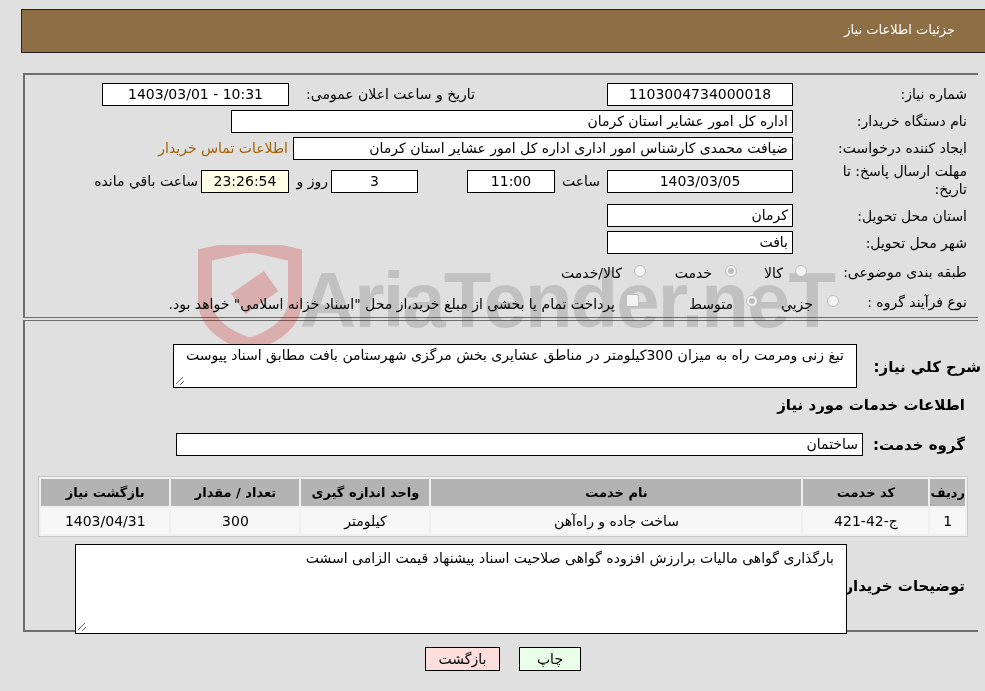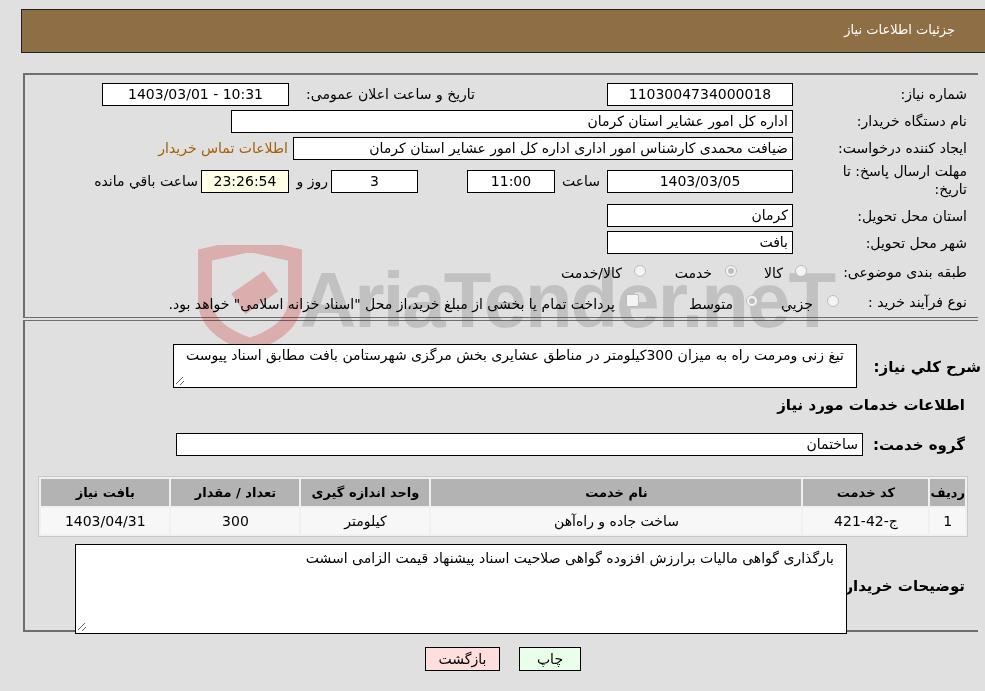--- a/index.html
+++ b/index.html
@@ -99,21 +99,21 @@
 <div class="abs box rtl" style="left:607px;top:231px;width:186px;">بافت</div>
 
 <div class="abs lbl" style="right:18px;top:264px;">طبقه بندی موضوعی:</div>
 <div class="abs radio" style="left:795px;top:265px;"></div>
 <div class="abs lbl" style="right:202px;top:265px;">کالا</div>
 <div class="abs radio checked" style="left:725px;top:265px;"></div>
 <div class="abs lbl" style="right:273px;top:265px;">خدمت</div>
 <div class="abs radio" style="left:634px;top:265px;"></div>
 <div class="abs lbl" style="right:363px;top:265px;">کالا/خدمت</div>
 
-<div class="abs lbl" style="right:18px;top:294px;">نوع فرآیند خرید :</div>
+<div class="abs lbl" style="right:18px;top:294px;">نوع فرآیند گروه :</div>
 <div class="abs radio" style="left:827px;top:295px;"></div>
 <div class="abs lbl" style="right:172px;top:296px;">جزيي</div>
 <div class="abs radio checked" style="left:746px;top:295px;"></div>
 <div class="abs lbl" style="right:252px;top:296px;">متوسط</div>
 <div class="abs checkbox" style="left:626px;top:294px;"></div>
 <div class="abs lbl" style="right:370px;top:296px;">پرداخت تمام یا بخشی از مبلغ خرید،از محل "اسناد خزانه اسلامی" خواهد بود.</div>
 
 <div class="abs lbl bold" style="right:4px;top:358px;font-size:15px;text-align:right;">شرح کلي نياز:</div>
 <div class="abs textarea" style="left:173px;top:344px;width:684px;height:44px;">
   <span>تیغ زنی ومرمت راه به میزان 300کیلومتر در مناطق عشایری بخش مرگزی شهرستامن بافت مطابق اسناد پیوست</span>
@@ -125,21 +125,21 @@
 <div class="abs box rtl" style="left:176px;top:433px;width:687px;">ساختمان</div>
 
 <table class="abs grid" style="left:38px;top:476px;width:930px;">
   <thead>
     <tr>
       <th style="width:32px;">ردیف</th>
       <th style="width:125px;">کد خدمت</th>
       <th style="width:370px;">نام خدمت</th>
       <th style="width:128px;">واحد اندازه گیری</th>
       <th style="width:128px;">تعداد / مقدار</th>
-      <th>بافت نیاز</th>
+      <th>بازگشت نیاز</th>
     </tr>
   </thead>
   <tbody>
     <tr>
       <td>1</td>
       <td>ج-42-421</td>
       <td>ساخت جاده و راه‌آهن</td>
       <td>کیلومتر</td>
       <td>300</td>
       <td>1403/04/31</td>

